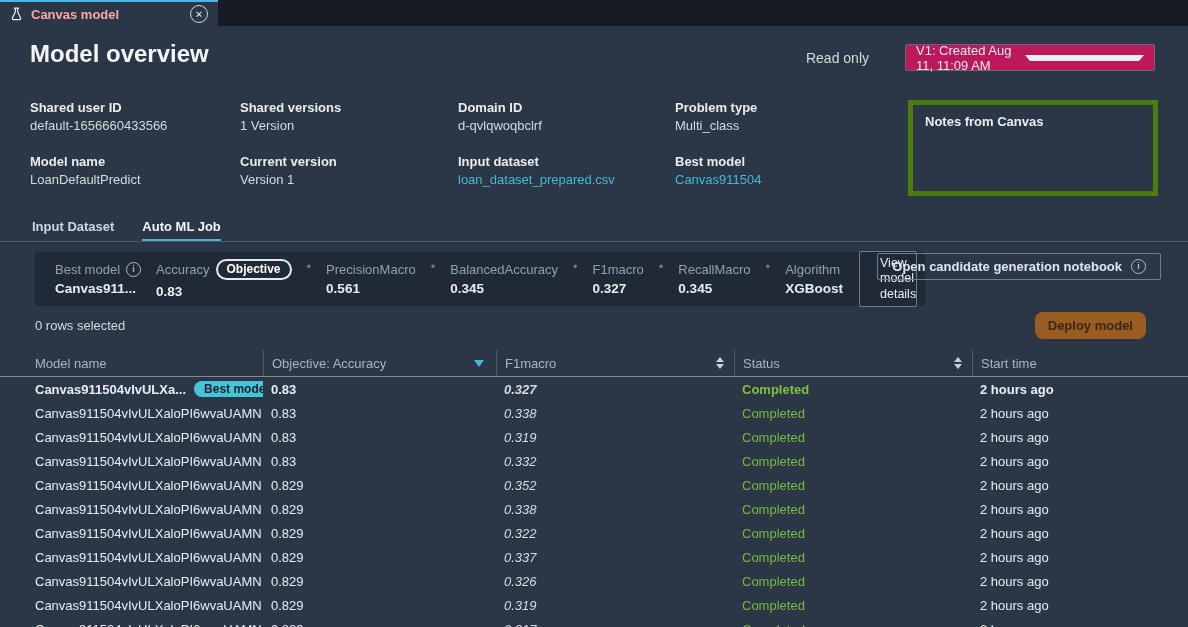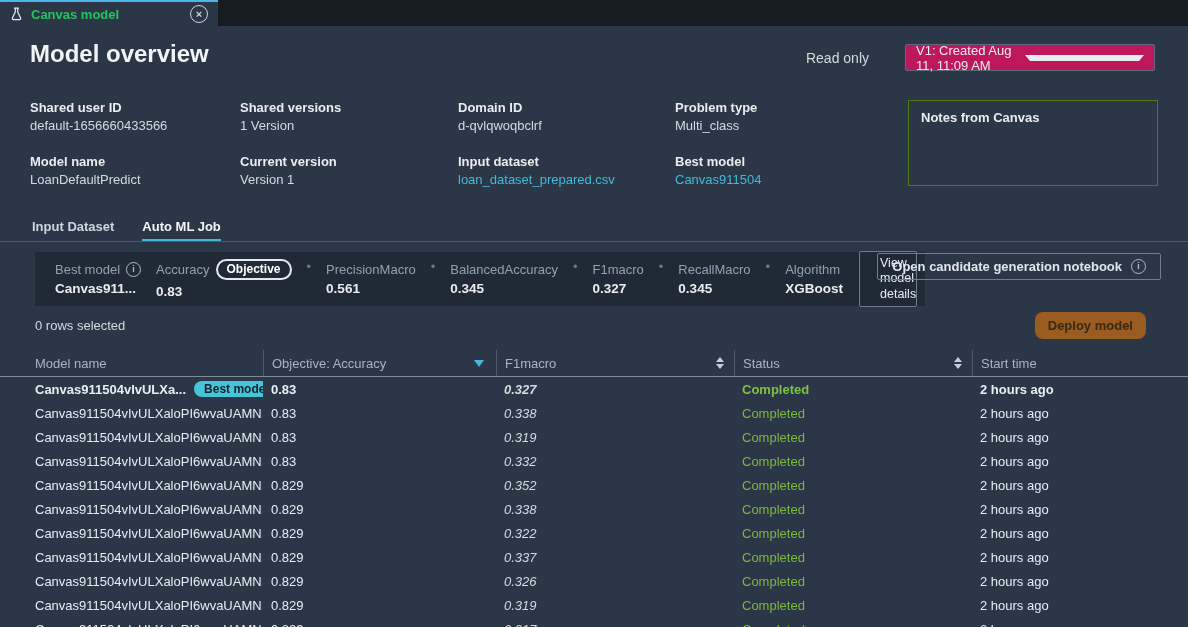--- a/index.html
+++ b/index.html
@@ -3,21 +3,21 @@
 <meta charset="utf-8">
 <style>
   html,body{margin:0;padding:0;}
   body{font-family:"Liberation Sans",sans-serif;}
   .screen{position:relative;width:1188px;height:627px;background:#2b3647;overflow:hidden;}
 
   
   .tabbar{height:26px;background:#171c23;display:flex;align-items:stretch;}
   .doc-tab{width:218px;box-sizing:border-box;background:#2b3647;border-top:2px solid #4db5e8;
     display:flex;align-items:center;gap:8px;padding:0 10px;}
-  .doc-tab-label{font-size:13px;font-weight:bold;color:#22c55e;flex:1;}
+  .doc-tab-label{font-size:13px;font-weight:bold;color:#fca5a5;flex:1;}
   .tab-close{width:16px;height:16px;border:1.5px solid #ccd3db;border-radius:50%;
     display:flex;align-items:center;justify-content:center;color:#ccd3db;font-size:11px;
     font-weight:bold;line-height:1;cursor:pointer;}
 
   
   .page-title{position:absolute;left:30px;top:40px;font-size:24px;font-weight:bold;color:#f2f5f7;}
   .header-right{position:absolute;top:44px;right:33px;display:flex;align-items:center;gap:36px;}
   .read-only{font-size:14px;color:#d5dbdb;}
   .version-select{width:250px;height:27px;box-sizing:border-box;background:#be185d;
     border:1px solid #5f6b7a;border-radius:2px;display:flex;align-items:center;
@@ -25,22 +25,22 @@
   .version-select span{font-size:13px;color:#eaeded;flex:1;}
   .caret-down{width:0;height:0;border-left:5px solid transparent;border-right:5px solid transparent;
     border-top:6px solid #eaeded;}
 
   
   .meta-grid{position:absolute;left:30px;top:100px;display:grid;
     grid-template-columns:210px 218px 217px 233px;row-gap:21px;}
   .meta-label{font-size:13px;font-weight:bold;color:#eaeded;margin-bottom:3px;}
   .meta-value{font-size:13px;color:#d5dbdb;}
   .meta-link{color:#44b9d6;cursor:pointer;}
-  .notes-box{position:absolute;right:30px;top:100px;width:250px;height:86px;box-sizing:border-box;
-    border:1px solid #4d7c0f;padding:9px 12px;}
+  .notes-box{position:absolute;right:30px;top:100px;width:250px;height:96px;box-sizing:border-box;
+    border:5px solid #4d7c0f;padding:9px 12px;}
   .notes-label{font-size:13px;font-weight:bold;color:#eaeded;}
 
   
   .section-tabs{position:absolute;left:0;right:0;top:216px;height:26px;
     border-bottom:1px solid #4d5766;display:flex;gap:28px;padding-left:32px;box-sizing:border-box;}
   .stab{font-size:13px;font-weight:bold;color:#cfd6de;display:flex;align-items:center;cursor:pointer;
     border-bottom:2px solid transparent;padding-bottom:2px;}
   .stab.active{color:#f2f5f7;border-bottom:2px solid #44b9d6;}
 
   

